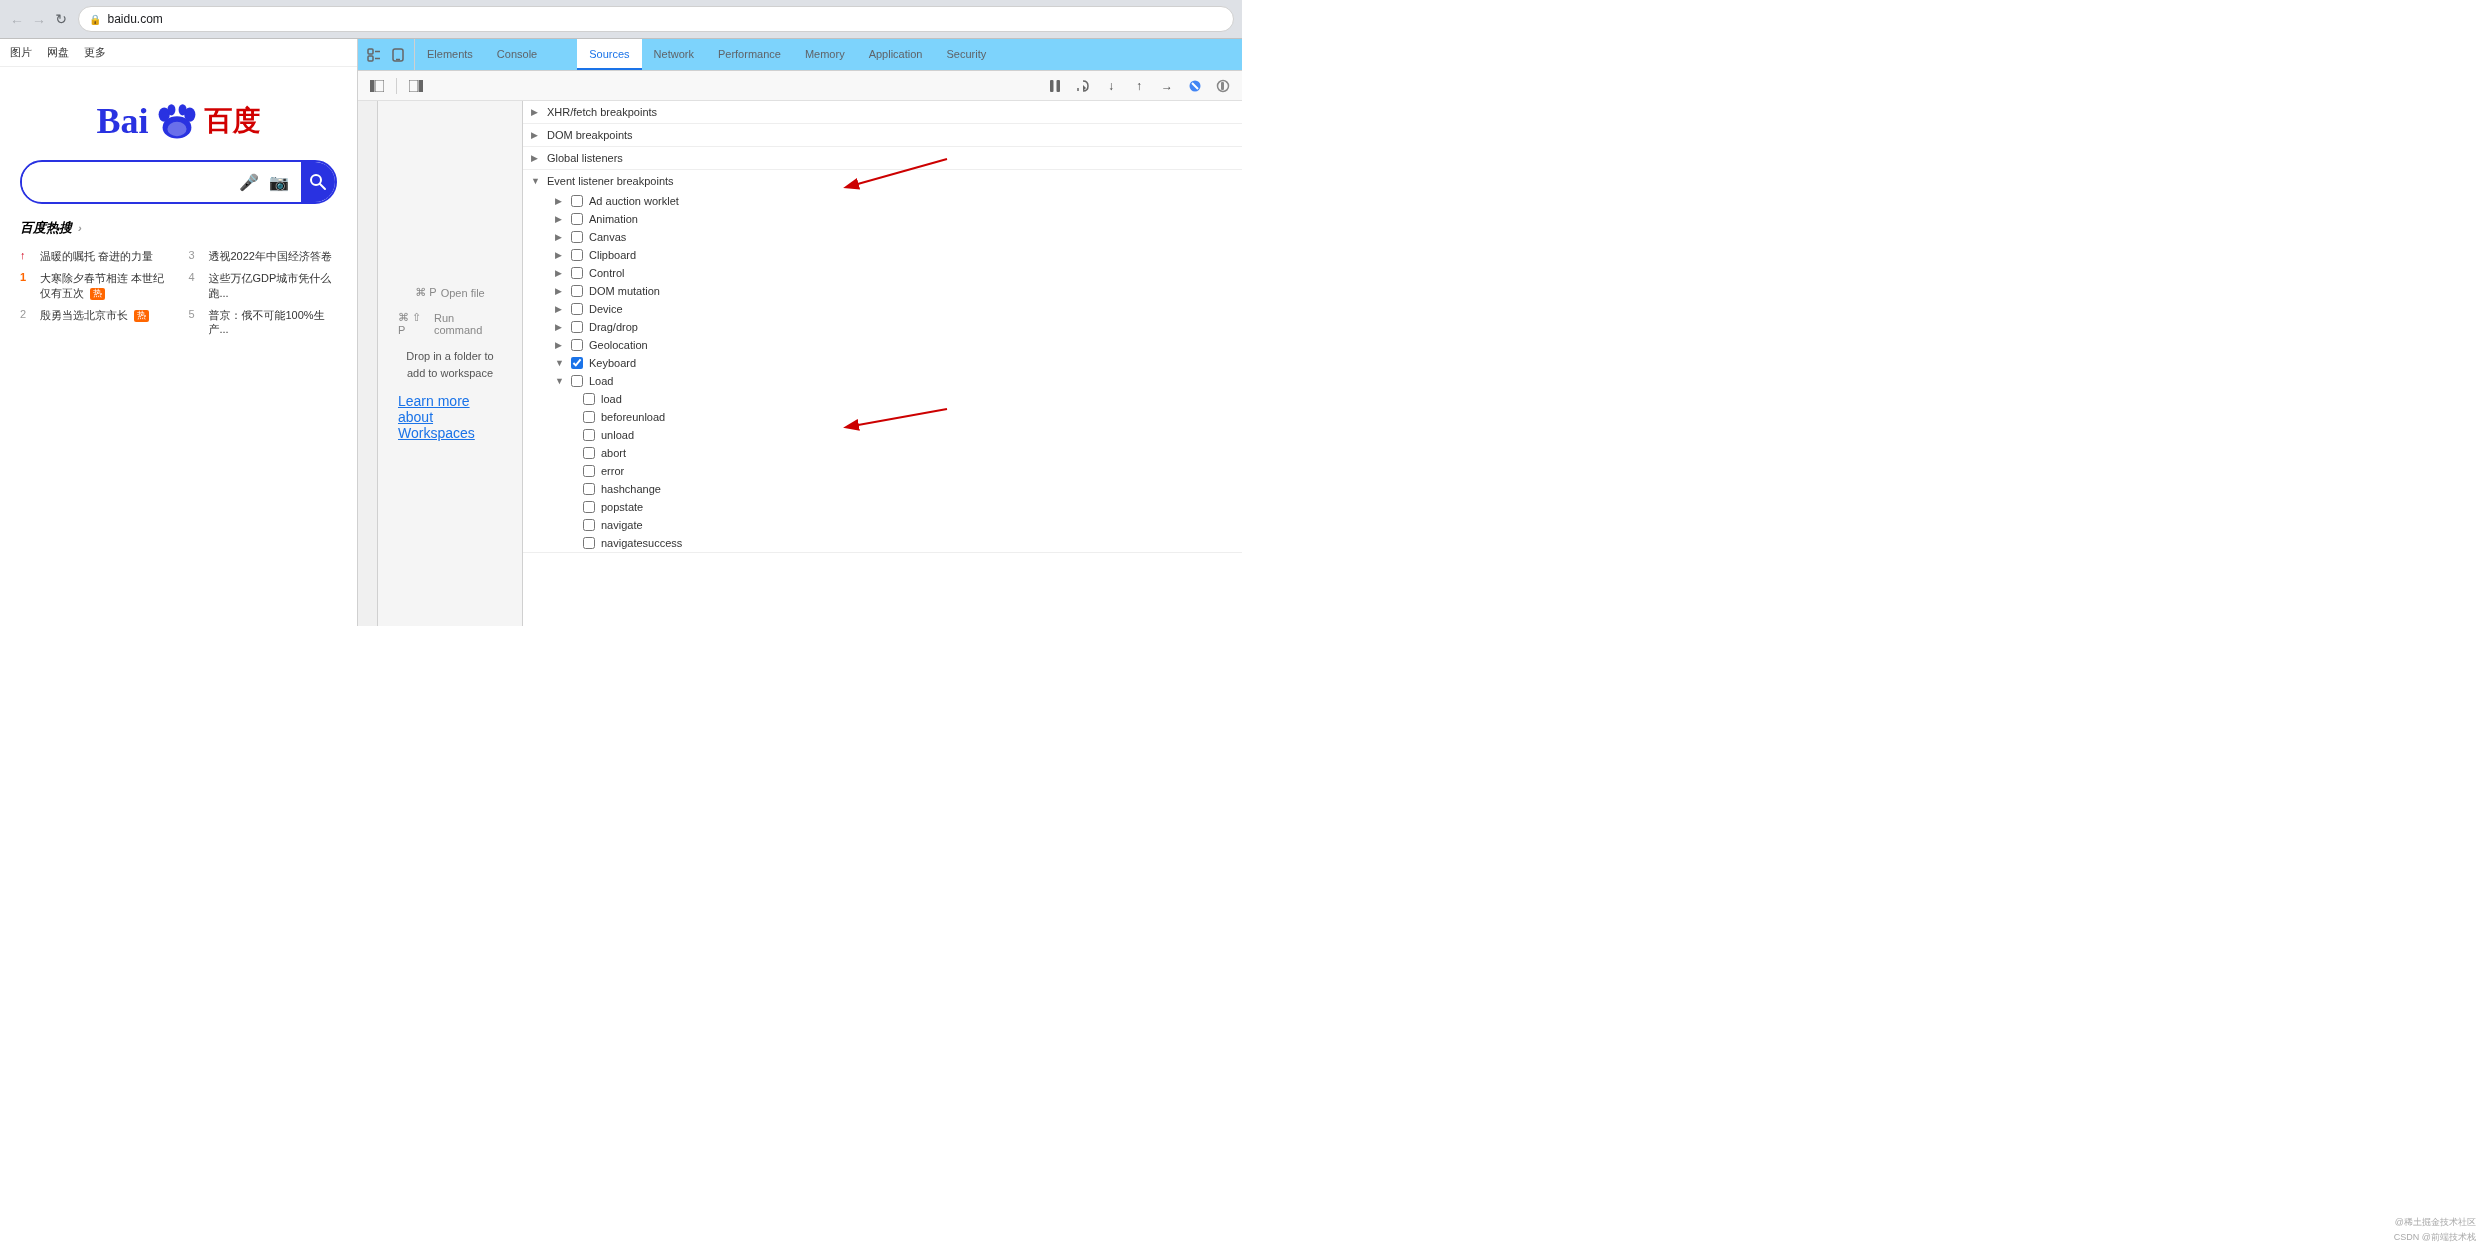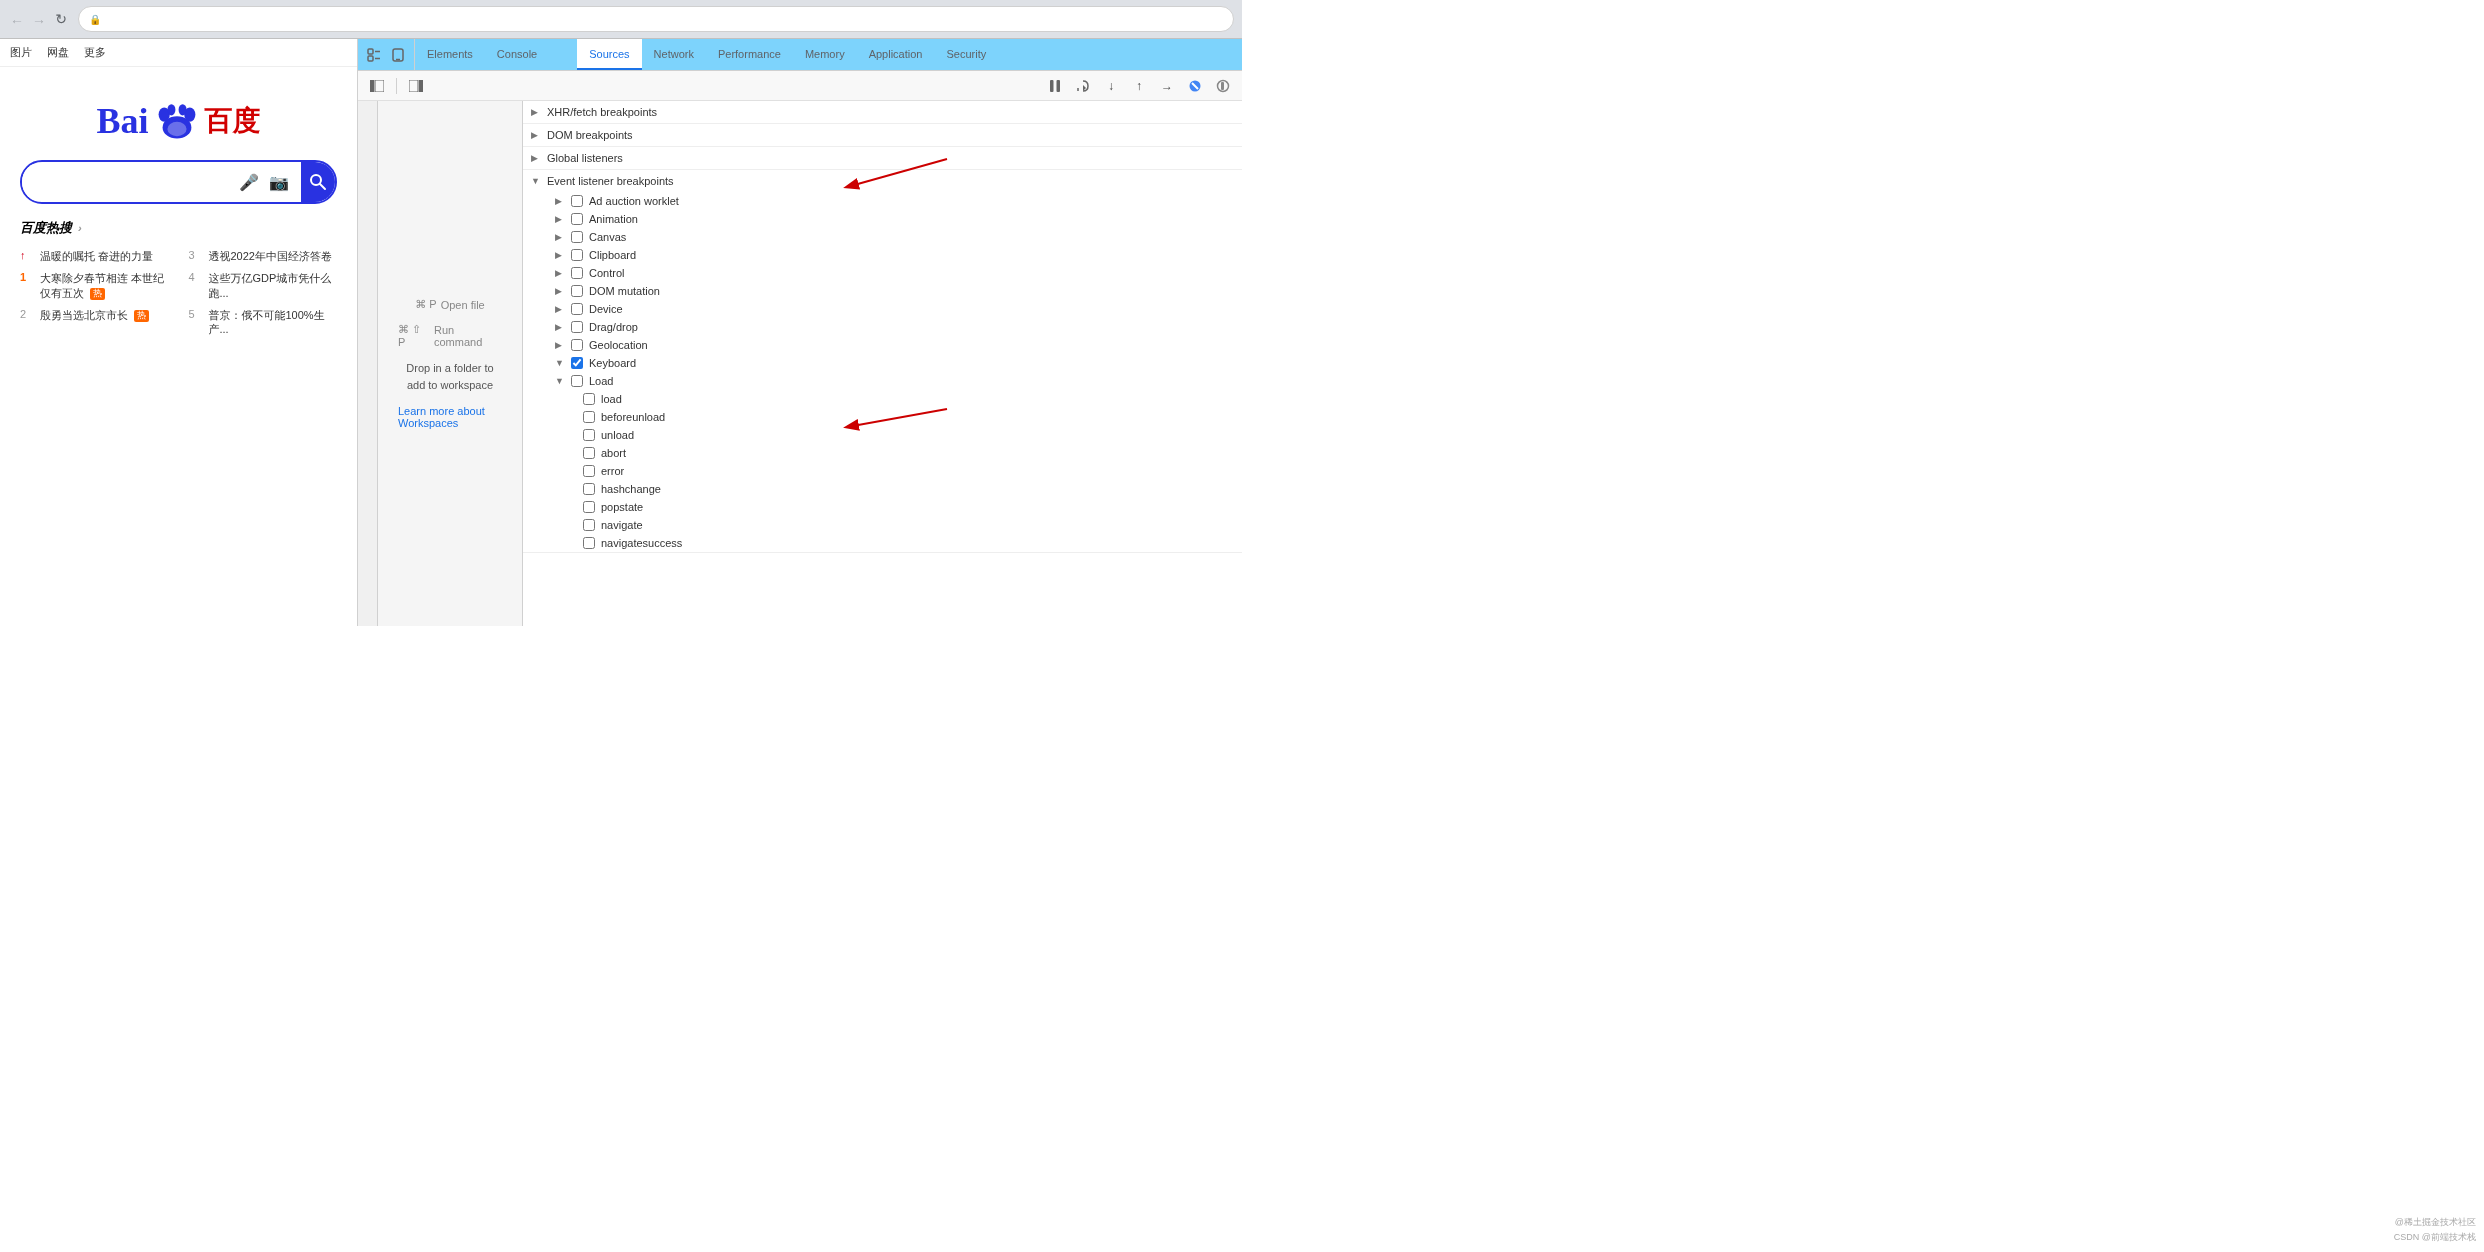--- a/index.html
+++ b/index.html
@@ -58,21 +58,21 @@
     
     .devtools-body { display: flex; flex: 1; overflow: hidden; }
 
     
     .sources-left { width: 20px; background: #f0f0f0; border-right: 1px solid #d0d0d0; flex-shrink: 0; }
 
     
     .sources-middle { width: 145px; background: #f5f5f5; border-right: 1px solid #d0d0d0; flex-shrink: 0; display: flex; flex-direction: column; align-items: center; justify-content: center; gap: 12px; padding: 20px; }
     .workspace-hint { text-align: center; font-size: 11px; color: #555; line-height: 1.5; }
     .keyboard-shortcut { font-size: 11px; color: #888; display: flex; align-items: center; gap: 4px; }
-    .workspace-link { font-size: 11px; color: #1a73e8; cursor: pointer; }
+    .workspace-link { font-size: 14px; color: #1a73e8; cursor: pointer; text-decoration: underline; }
 
     
     .sources-right { flex: 1; overflow-y: auto; background: #fff; font-size: 11px; }
 
     .breakpoint-section { border-bottom: 1px solid #eee; }
     .bp-section-header { display: flex; align-items: center; padding: 5px 8px; cursor: pointer; gap: 6px; color: #333; background: #fff; }
     .bp-expand-icon { font-size: 9px; color: #777; width: 10px; flex-shrink: 0; }
     .bp-section-label { font-size: 11px; color: #333; font-weight: 400; }
 
     .bp-subsection { padding-left: 24px; }
@@ -98,20 +98,21 @@
 <body>
 
 <div class="browser-chrome">
   <div class="nav-buttons">
     <button class="nav-btn" disabled="">←</button>
     <button class="nav-btn" disabled="">→</button>
     <button class="nav-btn">↻</button>
   </div>
   <div class="address-bar">
     <span class="lock-icon">🔒</span>
+    <span class="address-text">baidu.com</span>
   </div>
 </div>
 
 <div class="main-area">
 
   <div class="baidu-page">
     <div class="baidu-nav">
       <span class="baidu-nav-item">图片</span>
       <span class="baidu-nav-item">网盘</span>
       <span class="baidu-nav-item">更多</span>

